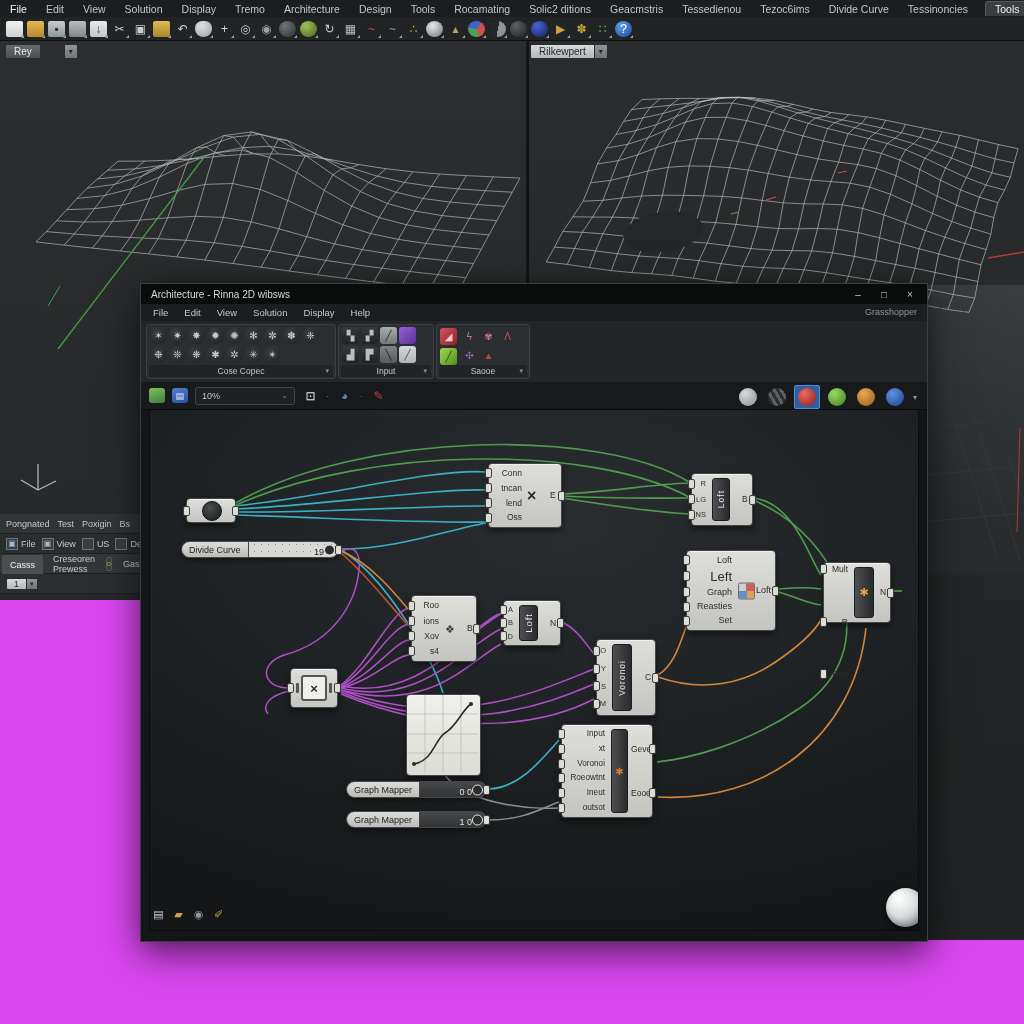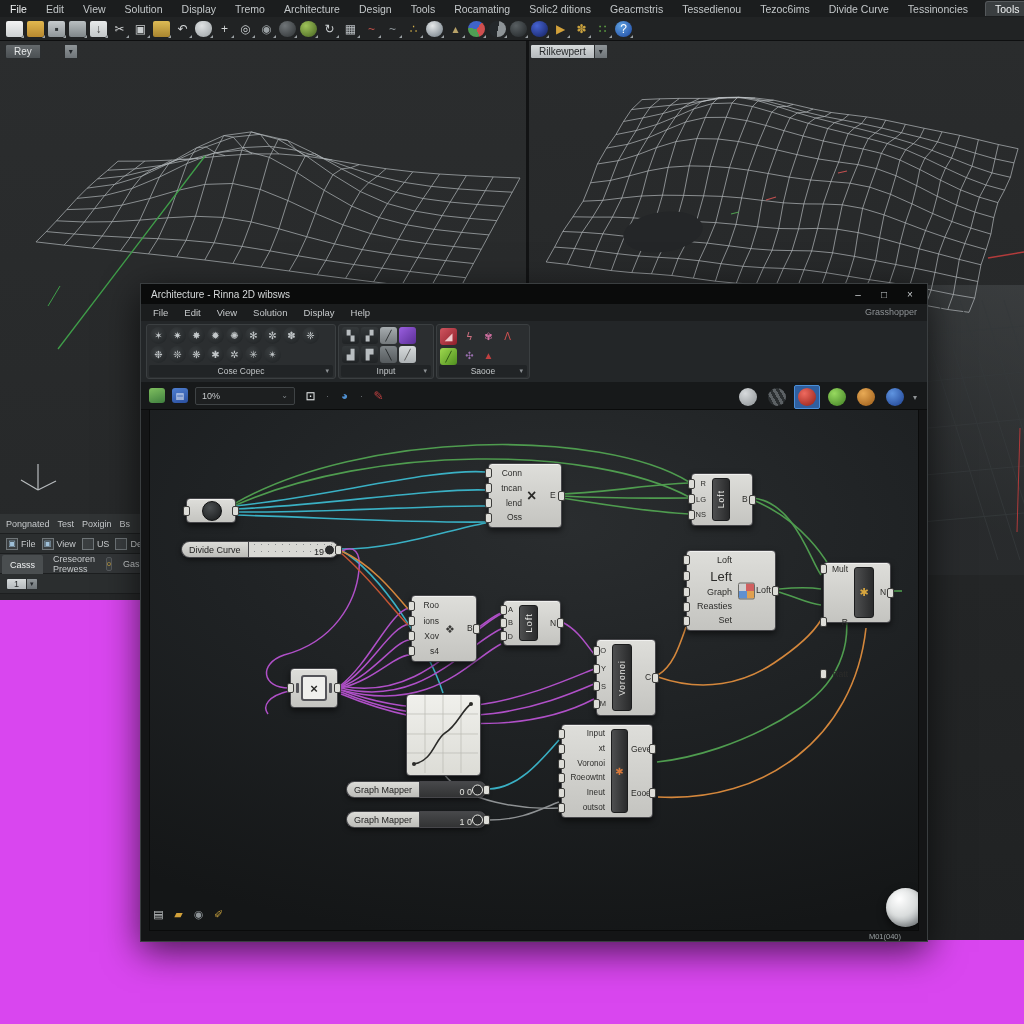--- a/index.html
+++ b/index.html
@@ -766,17 +766,14 @@
             <span class="tbg" style="color: rgb(143, 149, 153);">◉</span>
           </span>
             <span class="ghtb-icon" style="width: 13px; height: 13px; font-size: 11px; background: transparent; border-radius: 0px;">
             <span class="tbg" style="color: rgb(201, 162, 62);">✐</span>
           </span>
           </div>
         <div class="ballbig" style="left:884px;top:886px;"></div>
       </div>
     </div>
 
-    <div class="gh-bottom">
-      <span>M01(040)</span>
-    </div>
   </div>
 </div>
 
 </body></html>

